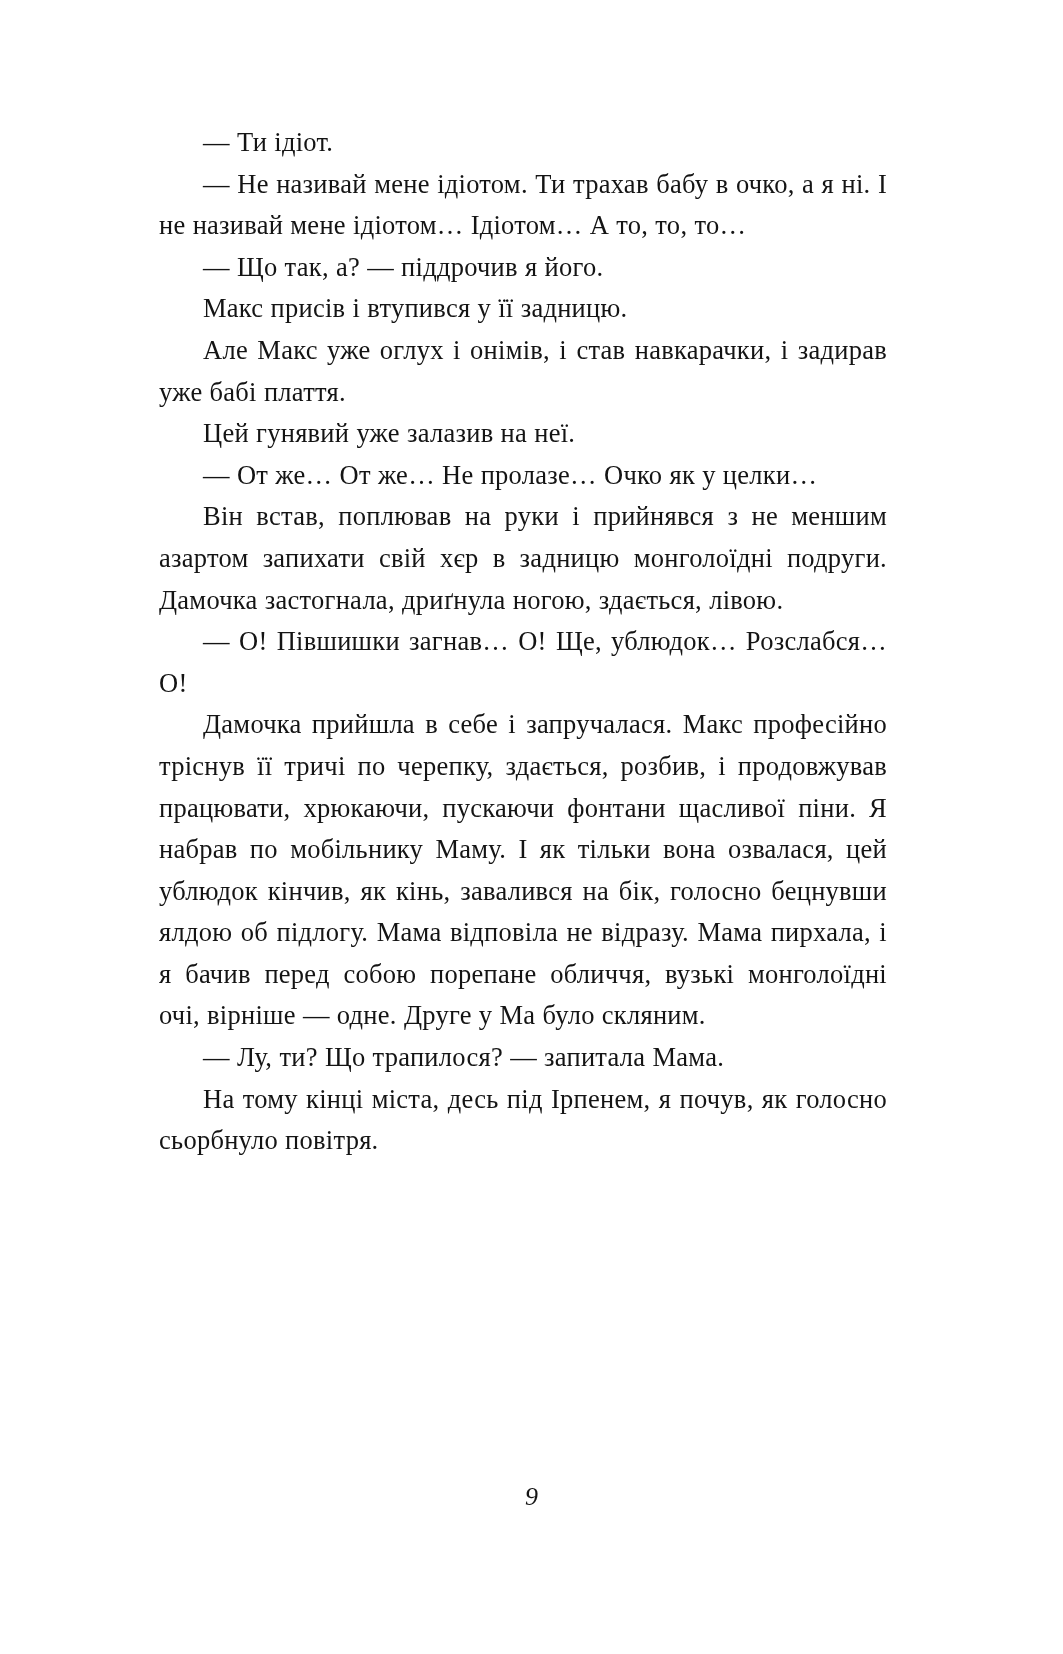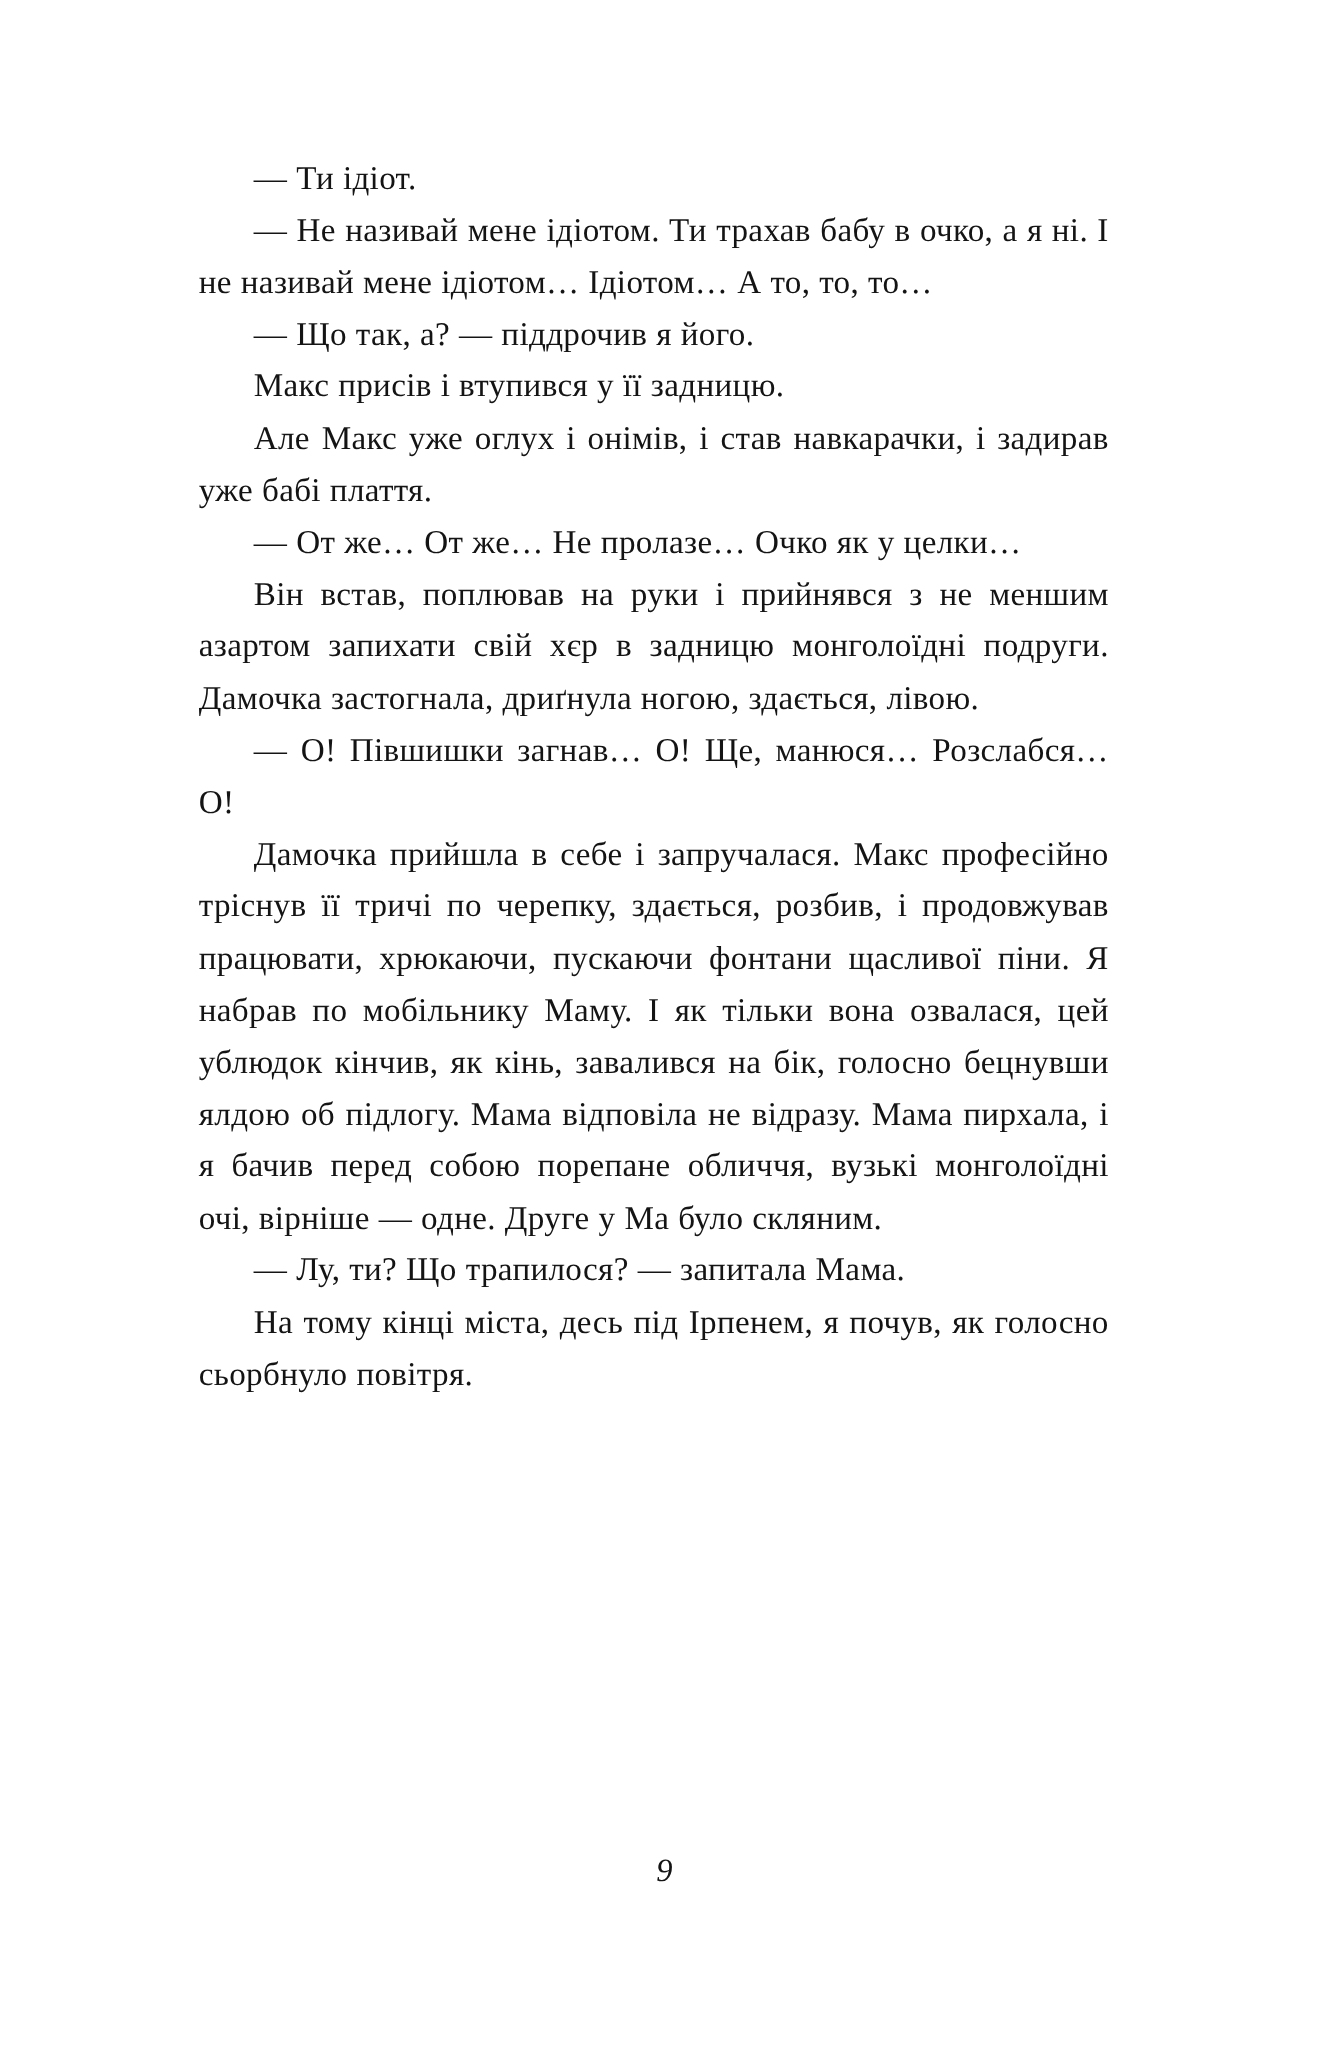--- a/index.html
+++ b/index.html
@@ -58,23 +58,24 @@
 <body>
 
 <div class="page">
 
   <div class="text-block">
     <p>— Ти ідіот.</p>
     <p>— Не називай мене ідіотом. Ти трахав бабу в очко, а я ні. І не називай мене ідіотом… Ідіотом… А то, то, то…</p>
     <p>— Що так, а? — піддрочив я його.</p>
     <p>Макс присів і втупився у її задницю.</p>
     <p>Але Макс уже оглух і онімів, і став навкарачки, і задирав уже бабі плаття.</p>
+    <p>Цей гунявий уже залазив на неї.</p>
     <p>— От же… От же… Не пролазе… Очко як у целки…</p>
     <p>Він встав, поплював на руки і прийнявся з не меншим азартом запихати свій хєр в задницю монголоїдні подруги. Дамочка застогнала, дриґнула ногою, здається, лівою.</p>
-    <p>— О! Півшишки загнав… О! Ще, манюся… Розслабся… О!</p>
+    <p>— О! Півшишки загнав… О! Ще, ублюдок… Розслабся… О!</p>
     <p>Дамочка прийшла в себе і запручалася. Макс професійно тріснув її тричі по черепку, здається, розбив, і продовжував працювати, хрюкаючи, пускаючи фонтани щасливої піни. Я набрав по мобільнику Маму. І як тільки вона озвалася, цей ублюдок кінчив, як кінь, завалився на бік, голосно бецнувши ялдою об підлогу. Мама відповіла не відразу. Мама пирхала, і я бачив перед собою порепане обличчя, вузькі монголоїдні очі, вірніше — одне. Друге у Ма було скляним.</p>
     <p>— Лу, ти? Що трапилося? — запитала Мама.</p>
     <p>На тому кінці міста, десь під Ірпенем, я почув, як голосно сьорбнуло повітря.</p>
   </div>
 
   <div class="folio">9</div>
 
 </div>
 
 </body></html>

